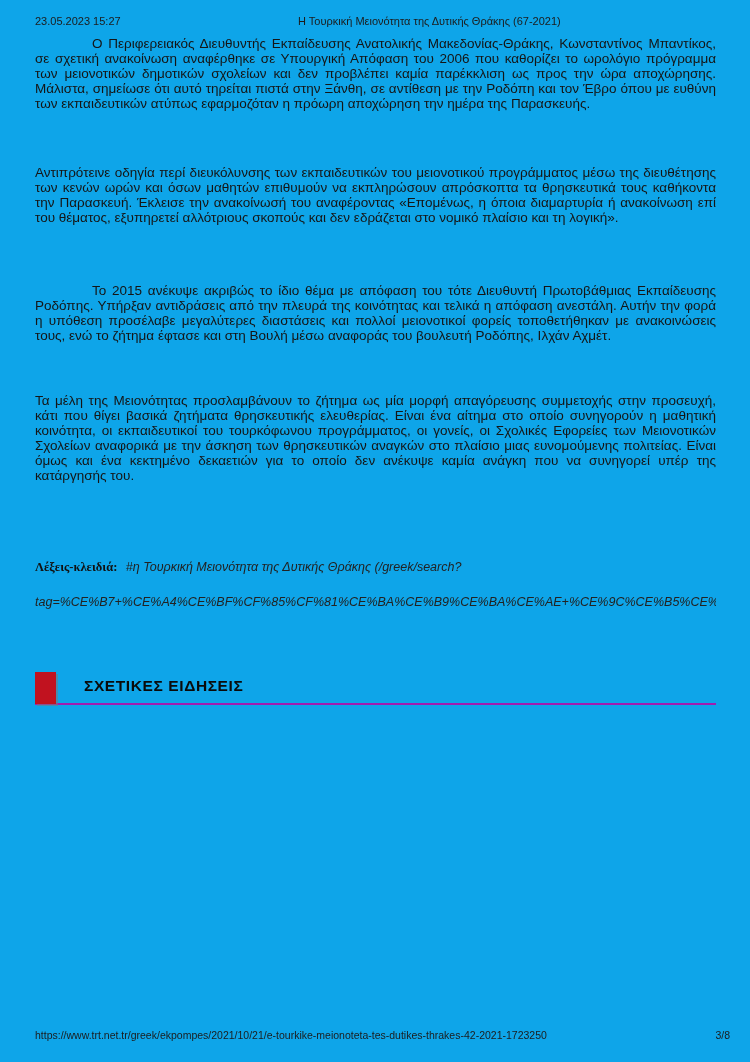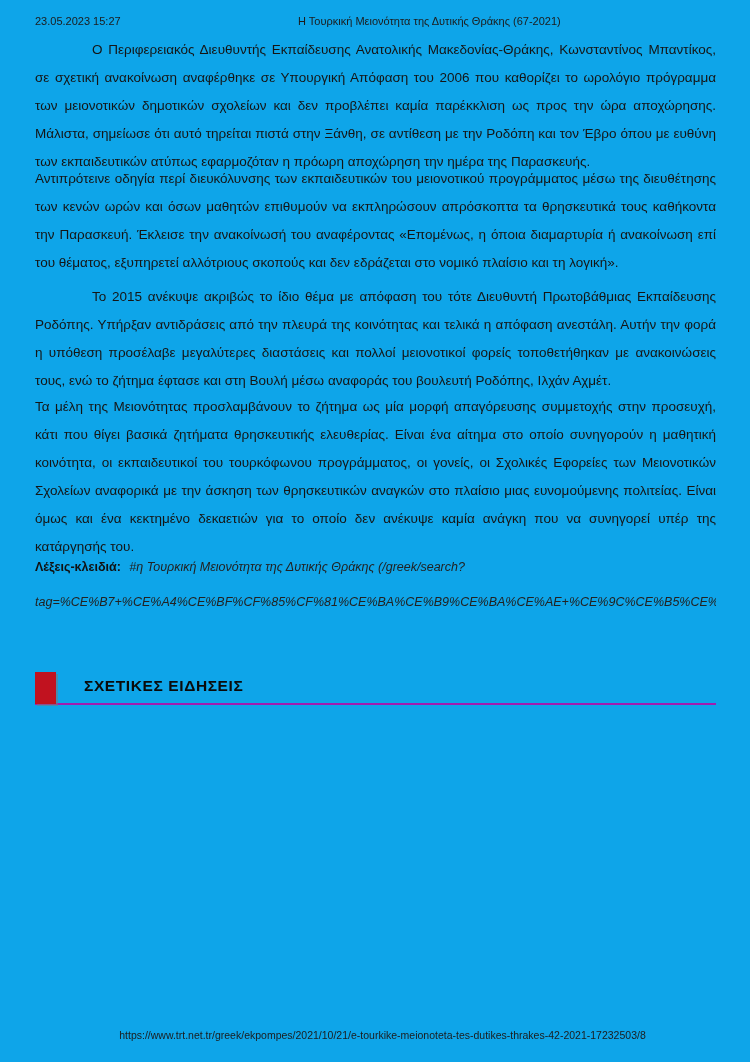--- a/index.html
+++ b/index.html
@@ -37,21 +37,21 @@
     top: 0;
     transform: translateX(-50%);
     white-space: nowrap;
   }
   
   .para {
     position: absolute;
     left: 35px;
     width: 681px;
     font-size: 13.5px;
-    line-height: 28px;
+    line-height: 15px;
     text-align: justify;
     color: #151515;
     margin: 0;
   }
   .para.indented { text-indent: 57px; }
   #para-1 { top: 36px; }
   #para-2 { top: 165px; }
   #para-3 { top: 283px; }
   #para-4 { top: 393px; }
   
@@ -62,20 +62,21 @@
     top: 560px;
     font-size: 12.5px;
     white-space: nowrap;
     overflow: hidden;
   }
   .keywords-label {
     font-weight: bold;
     font-style: normal;
     color: #111;
     margin-right: 5px;
+    font-family: Liberation Serif, serif;
   }
   .keyword-link {
     font-style: italic;
     color: #222;
     text-decoration: none;
     text-align: right;
   }
   .tag-line {
     position: absolute;
     left: 35px;
@@ -116,21 +117,21 @@
   }
   
   .print-footer {
     position: absolute;
     left: 35px;
     right: 20px;
     top: 1029px;
     font-size: 10.5px;
     color: #1c1c1c;
     display: flex;
-    justify-content: center;
+    justify-content: space-between;
     align-items: baseline;
   }
   .footer-url { white-space: nowrap; overflow: hidden; }
   .footer-page { }
 </style>
 </head>
 <body>
 
 <div id="page">
 

